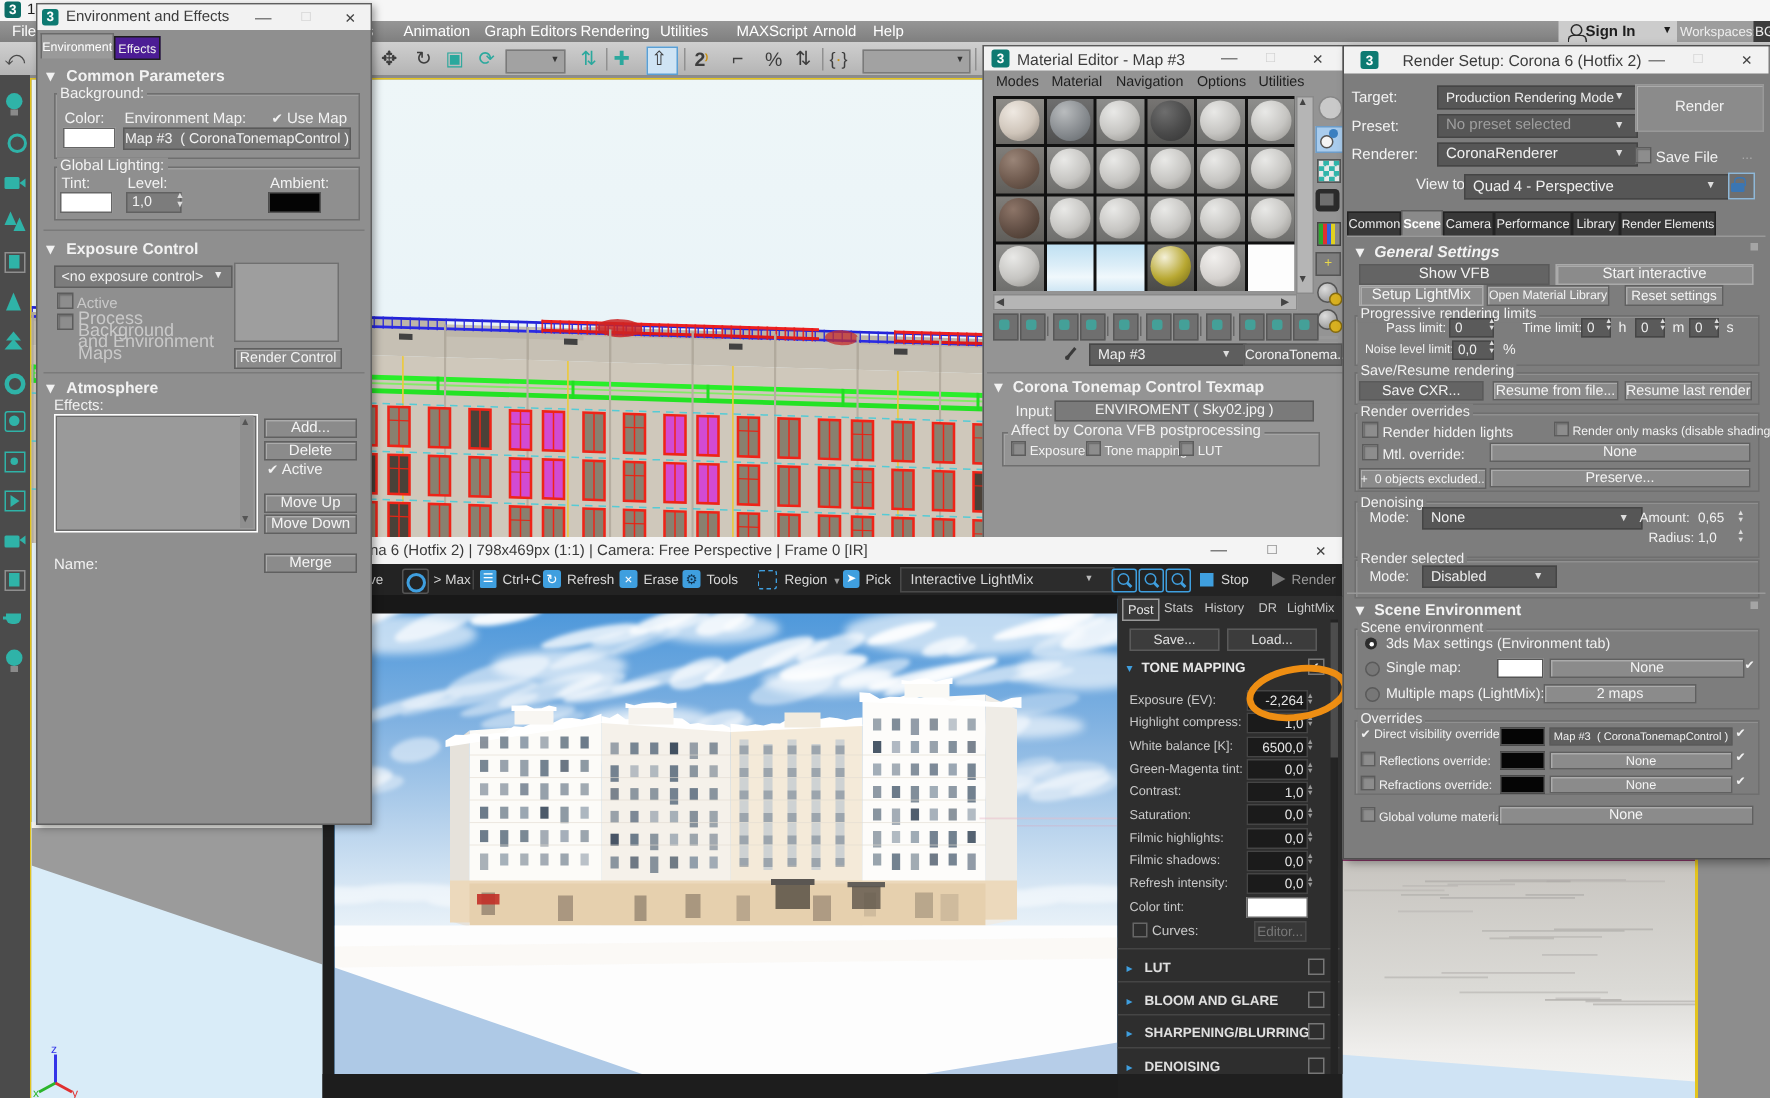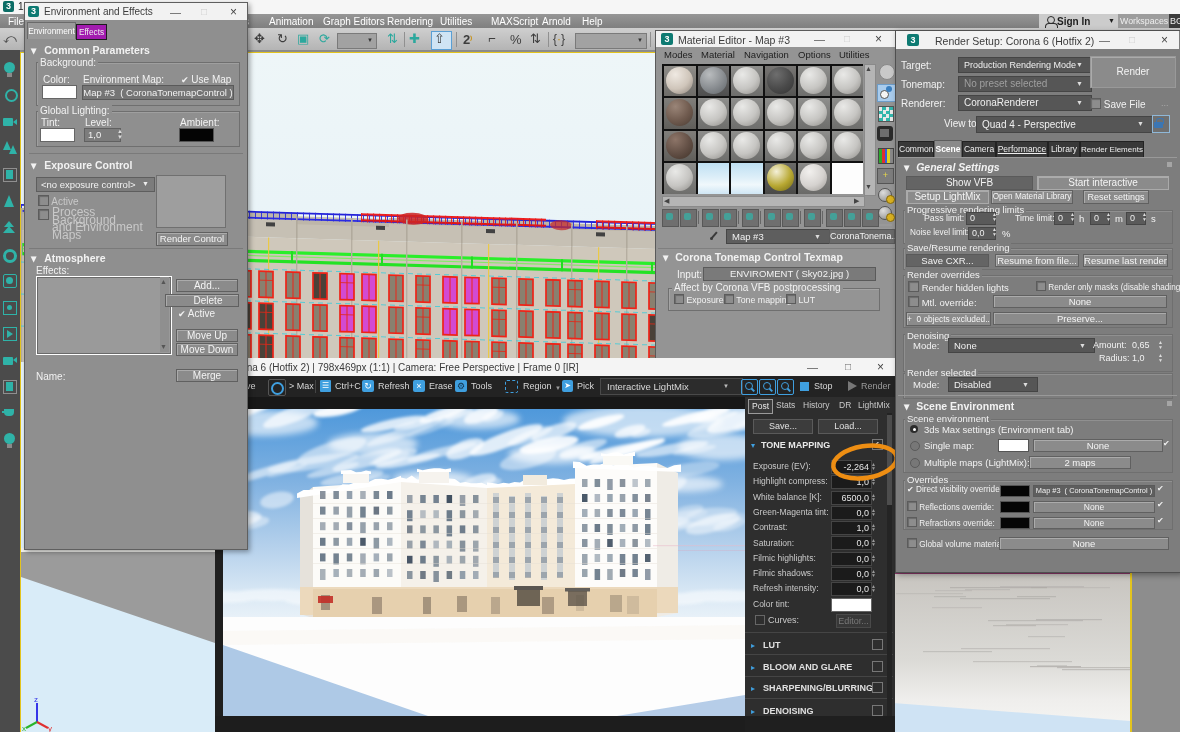--- a/index.html
+++ b/index.html
@@ -1434,40 +1434,40 @@
   <div class="abs" style="left:0;top:0;width:283px;height:18px;background:#f2f2f2;"></div>
   <div class="abs" style="left:11px;top:3px;width:12px;height:12px;background:#0d7a72;border-radius:2px;color:#fff;font-size:9px;font-weight:bold;text-align:center;line-height:12px;">3</div>
   <div class="abs" style="left:28px;top:4px;font-size:10.5px;color:#3c3c3c;margin-left:11px;">Render Setup: Corona 6 (Hotfix 2)</div>
   <div class="abs" style="left:203px;top:3px;font-size:11px;color:#555;">—</div>
   <div class="abs" style="left:233px;top:3px;font-size:10px;color:#ccc;">□</div>
   <div class="abs" style="left:265px;top:2px;font-size:12px;color:#444;">×</div>
 
   <div class="abs lbl" style="left:5px;top:29px;">Target:</div>
   <div class="abs" style="left:62px;top:26px;width:127px;height:14px;background:#565656;border:1px solid #454545;color:#f0f0f0;font-size:10px;line-height:14px;padding-left:5px;font-size:9px;">Production Rendering Mode</div>
   <div class="abs" style="left:180px;top:30px;font-size:7px;color:#ddd;">▼</div>
-  <div class="abs lbl" style="left:5px;top:48px;">Tonemap:</div>
+  <div class="abs lbl" style="left:5px;top:48px;">Preset:</div>
   <div class="abs" style="left:62px;top:45px;width:127px;height:14px;background:#565656;border:1px solid #454545;color:#9f9f9f;font-size:10px;line-height:14px;padding-left:5px;">No preset selected</div>
   <div class="abs" style="left:180px;top:49px;font-size:7px;color:#ddd;">▼</div>
   <div class="abs lbl" style="left:5px;top:67px;">Renderer:</div>
   <div class="abs" style="left:62px;top:64px;width:127px;height:14px;background:#565656;border:1px solid #454545;color:#f0f0f0;font-size:10px;line-height:14px;padding-left:5px;">CoronaRenderer</div>
   <div class="abs" style="left:180px;top:68px;font-size:7px;color:#ddd;">▼</div>
   <div class="btn" style="left:194px;top:25px;width:84px;height:30px;line-height:30px;border-color:#999;">Render</div>
   <div class="abs lbl" style="left:194px;top:67px;"><span class="cb"></span> Save File</div>
   <div class="abs" style="left:265px;top:67px;color:#a9a9a9;font-size:9px;">...</div>
   <div class="abs lbl" style="left:5px;top:87px;margin-left:43px;">View to Render:</div>
   <div class="abs" style="left:80px;top:85px;width:170px;height:15px;background:#565656;border:1px solid #454545;color:#f0f0f0;font-size:10px;line-height:15px;padding-left:5px;">Quad 4 - Perspective</div>
   <div class="abs" style="left:241px;top:89px;font-size:7px;color:#ddd;">▼</div>
   <div class="abs" style="left:256px;top:84px;width:16px;height:16px;background:#6f6f6f;border:1px solid #8fb8d8;"></div>
   <div class="abs" style="left:260px;top:87px;width:6px;height:5px;border:1.5px solid #3b76b3;border-bottom:none;border-radius:3px 3px 0 0;"></div>
     <div class="abs" style="left:258px;top:91px;width:9px;height:6px;background:#3b76b3;border-radius:1px;"></div>
 
   <div class="abs" style="left:2px;top:110px;width:34px;height:15px;background:#383838;border:1px solid #222;color:#eee;font-size:8.5px;text-align:center;line-height:15px;">Common</div>
   <div class="abs" style="left:38px;top:109px;width:26px;height:16px;background:#8a8a8a;border:1px solid #5c5c5c;border-bottom:none;color:#fff;font-size:8.5px;text-align:center;line-height:16px;font-weight:bold;">Scene</div>
   <div class="abs" style="left:66px;top:110px;width:32px;height:15px;background:#383838;border:1px solid #222;color:#eee;font-size:8.5px;text-align:center;line-height:15px;">Camera</div>
-  <div class="abs" style="left:100px;top:110px;width:50px;height:15px;background:#383838;border:1px solid #222;color:#eee;font-size:8.5px;text-align:center;line-height:15px;text-decoration:underline;">Performance</div>
+  <div class="abs" style="left:100px;top:110px;width:50px;height:15px;background:#383838;border:1px solid #222;color:#eee;font-size:8.5px;text-align:center;line-height:15px;">Performance</div>
   <div class="abs" style="left:152px;top:110px;width:30px;height:15px;background:#383838;border:1px solid #222;color:#eee;font-size:8.5px;text-align:center;line-height:15px;">Library</div>
   <div class="abs" style="left:184px;top:110px;width:62px;height:15px;background:#383838;border:1px solid #222;color:#eee;font-size:8px;text-align:center;line-height:15px;white-space:nowrap;overflow:hidden;">Render Elements</div>
 
   <div class="abs" style="left:2px;top:126px;width:279px;height:1px;background:#999;"></div>
   <div class="abs lbl" style="left:8px;top:130px;font-weight:bold;font-size:10.5px;">▾ <span style="margin-left:4px;font-style:italic;">General Settings</span></div>
   <div class="abs" style="left:271px;top:131px;width:5px;height:5px;background:#a5a5a5;"></div>
   <div class="dbtn" style="left:10px;top:145px;width:125px;height:12px;line-height:12px;background:#646464;">Show VFB</div>
   <div class="btn" style="left:141px;top:145px;width:130px;height:12px;border-color:#aaa;">Start interactive</div>
   <div class="btn" style="left:10px;top:159px;width:81px;height:12px;border-color:#aaa;">Setup LightMix</div>
   <div class="btn" style="left:95px;top:159px;width:80px;height:12px;white-space:nowrap;overflow:hidden;font-size:8.2px;">Open Material Library</div>
@@ -1563,21 +1563,21 @@
 <div id="envdlg" class="abs" style="left:24px;top:2px;width:222px;height:546px;background:#8f8f8f;border:1px solid #5f5f5f;box-shadow:2px 2px 5px rgba(0,0,0,.35);">
 
   <div class="abs" style="left:0;top:0;width:222px;height:17px;background:#f2f2f2;"></div>
   <div class="abs" style="left:3px;top:3px;width:11px;height:11px;background:#0d7a72;border-radius:2px;color:#fff;font-size:9px;font-weight:bold;text-align:center;line-height:11px;">3</div>
   <div class="abs" style="left:19px;top:3px;font-size:10px;color:#3c3c3c;">Environment and Effects</div>
   <div class="abs" style="left:145px;top:3px;font-size:11px;color:#555;">—</div>
   <div class="abs" style="left:176px;top:3px;font-size:10px;color:#ccc;">□</div>
   <div class="abs" style="left:205px;top:2px;font-size:12px;color:#444;">×</div>
 
   <div class="abs" style="left:2px;top:19px;width:47px;height:16px;background:#9a9a9a;border:1px solid #6a6a6a;border-bottom:none;color:#fff;font-size:8.3px;text-align:center;line-height:16px;">Environment</div>
-  <div class="abs" style="left:51px;top:21px;width:29px;height:14px;background:#a21caf;border:1px solid #1d1d1d;color:#eee;font-size:8.3px;text-align:center;line-height:14px;">Effects</div>
+  <div class="abs" style="left:51px;top:21px;width:29px;height:14px;background:#4c1d95;border:1px solid #1d1d1d;color:#eee;font-size:8.3px;text-align:center;line-height:14px;">Effects</div>
 
   <div class="abs lbl" style="left:6px;top:41px;font-weight:bold;font-size:10.5px;">▾ <span style="margin-left:5px;">Common Parameters</span></div>
   <div class="grp" style="left:11px;top:59px;width:202px;height:42px;"></div>
   <div class="abs lbl" style="left:13px;top:54px;background:#8f8f8f;padding:0 2px;">Background:</div>
   <div class="abs lbl" style="left:18px;top:71px;">Color:</div>
   <div class="abs" style="left:17px;top:82px;width:33px;height:12px;background:#fff;border:1px solid #666;"></div>
   <div class="abs lbl" style="left:58px;top:71px;">Environment Map:</div>
   <div class="abs lbl" style="left:156px;top:71px;"><span style="font-size:9px;">✔</span> Use Map</div>
   <div class="dbtn" style="left:57px;top:82px;width:150px;height:13px;line-height:13px;font-size:9.5px;">Map #3&nbsp; ( CoronaTonemapControl )</div>
   <div class="grp" style="left:11px;top:108px;width:202px;height:34px;"></div>
@@ -1603,19 +1603,19 @@
   <div class="btn" style="left:131px;top:229px;width:70px;height:12px;font-size:9.5px;">Render Control</div>
 
   <div class="abs" style="left:4px;top:245px;width:214px;height:1px;background:#7a7a7a;"></div>
   <div class="abs lbl" style="left:6px;top:249px;font-weight:bold;font-size:10.5px;">▾ <span style="margin-left:5px;">Atmosphere</span></div>
   <div class="abs lbl" style="left:11px;top:262px;">Effects:</div>
   <div class="abs" style="left:11px;top:273px;width:134px;height:77px;background:#9a9a9a;border:1px solid #fff;box-shadow:0 0 0 1px #6a6a6a inset;"></div>
   <div class="abs" style="left:135px;top:274px;width:9px;height:75px;background:#8f8f8f;"></div>
   <div class="abs" style="left:135px;top:275px;font-size:7px;color:#555;">▲</div>
   <div class="abs" style="left:135px;top:340px;font-size:7px;color:#555;">▼</div>
   <div class="btn" style="left:151px;top:276px;width:60px;height:11px;">Add...</div>
-  <div class="btn" style="left:140px;top:291px;width:60px;height:11px;padding-left:12px;">Delete</div>
+  <div class="btn" style="left:151px;top:291px;width:60px;height:11px;">Delete</div>
   <div class="abs lbl" style="left:153px;top:305px;"><span style="font-size:9px;">✔</span> Active</div>
   <div class="btn" style="left:151px;top:326px;width:60px;height:11px;">Move Up</div>
   <div class="btn" style="left:151px;top:340px;width:60px;height:11px;">Move Down</div>
   <div class="abs lbl" style="left:11px;top:368px;">Name:</div>
   <div class="btn" style="left:151px;top:366px;width:60px;height:11px;">Merge</div>
 </div>
 
 </body></html>

